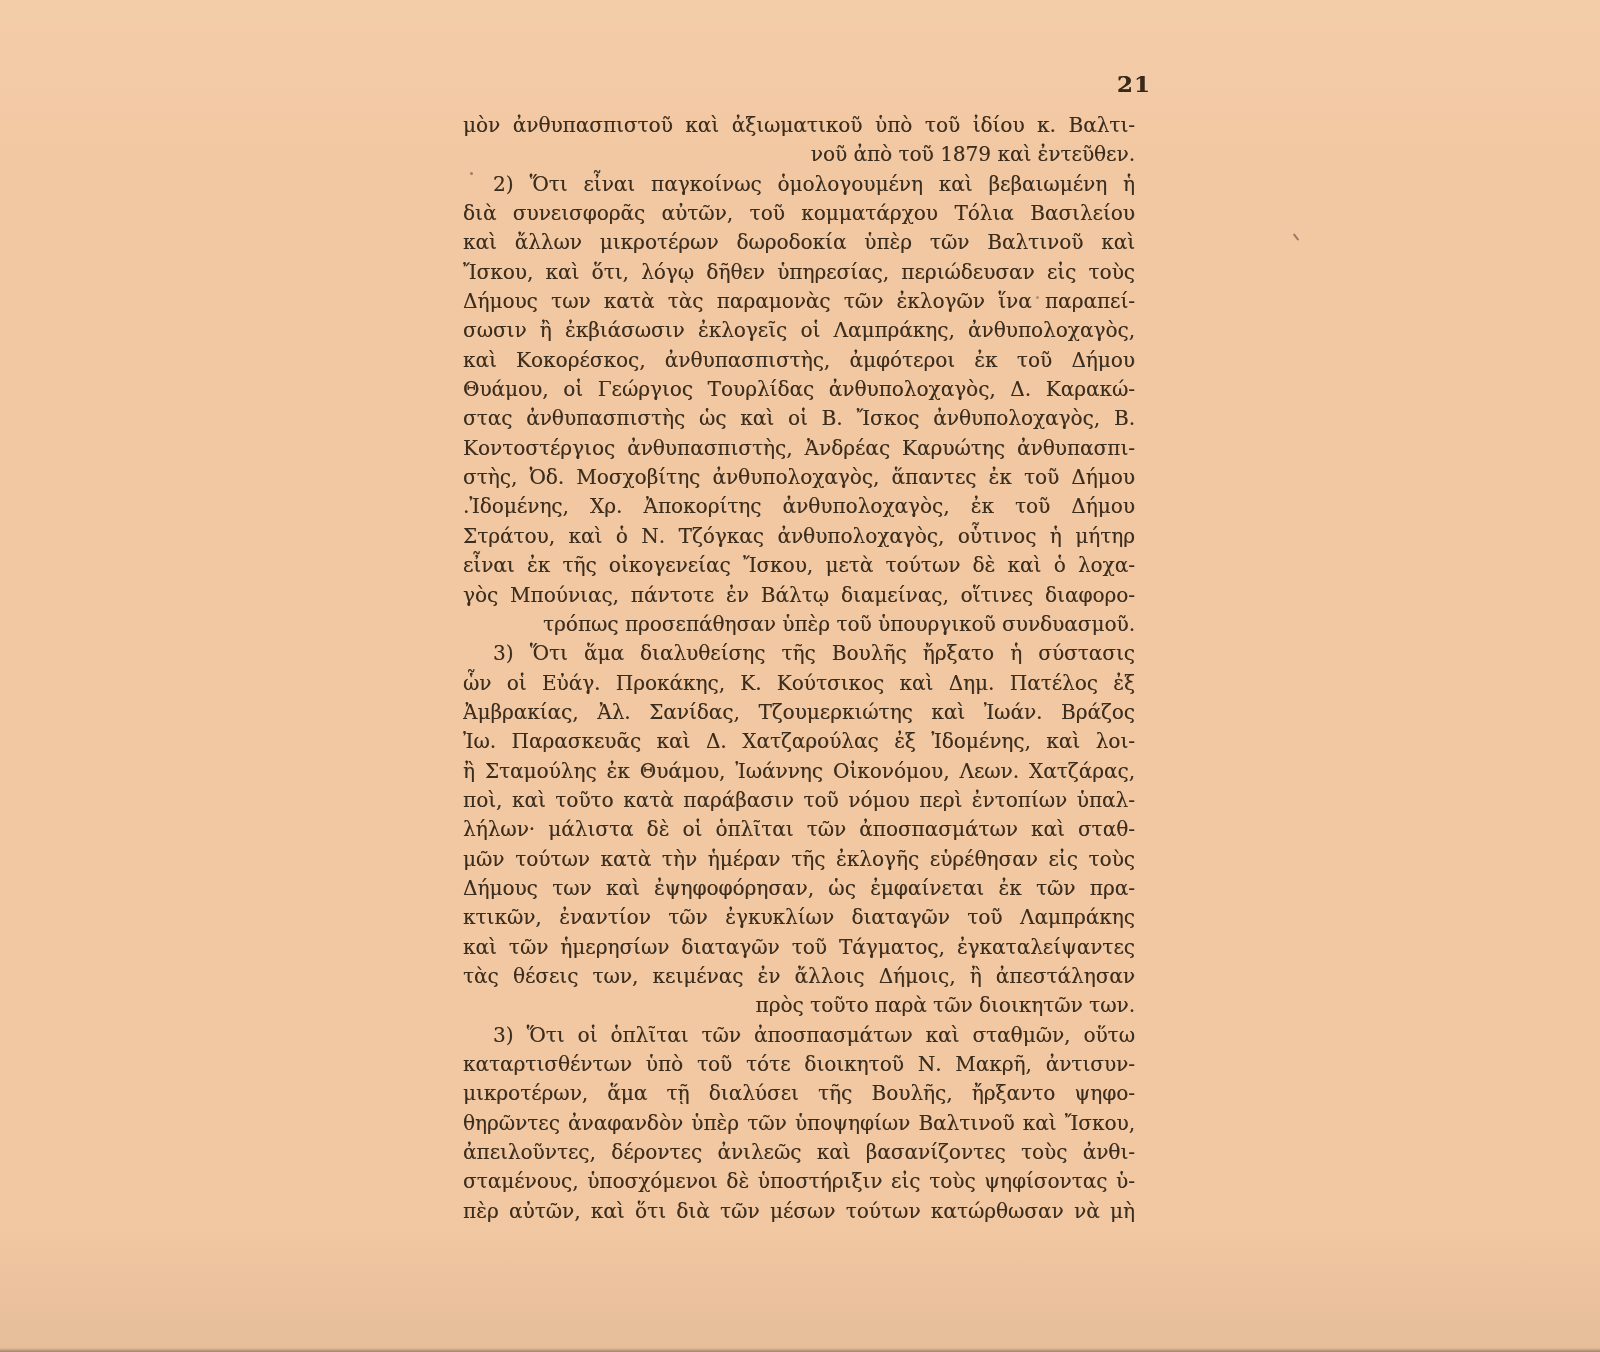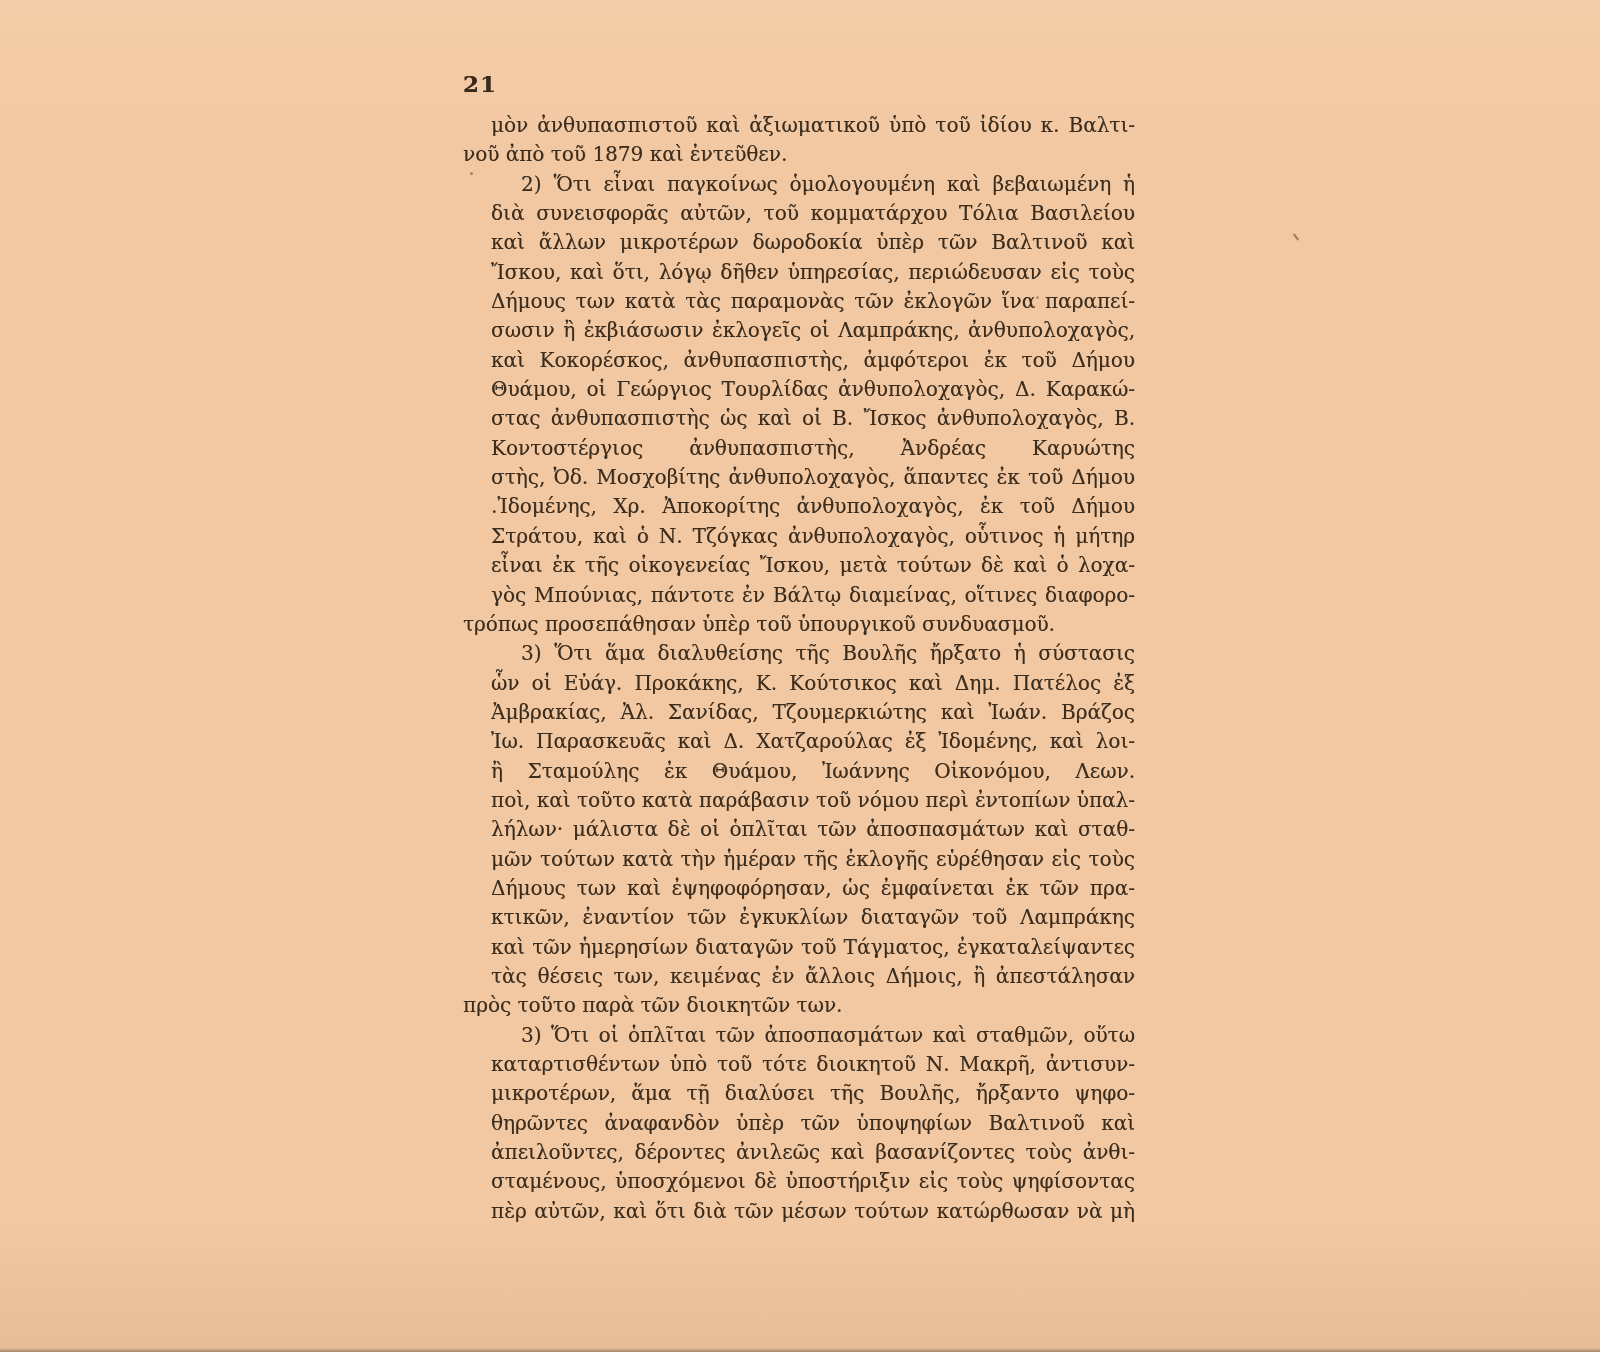--- a/index.html
+++ b/index.html
@@ -20,21 +20,21 @@
     background:
       linear-gradient(to bottom, rgba(255,245,230,0.10) 0%, rgba(0,0,0,0) 12%, rgba(0,0,0,0) 90%, rgba(120,95,75,0.10) 100%),
       #f2c8a2;
     overflow: hidden;
   }
   .page-number {
     position: absolute;
     top: 70px;
     left: 463px;
     width: 688px;
-    text-align: left;
+    text-align: right;
     font-family: "DejaVu Serif", serif;
     font-size: 23px;
     font-weight: bold;
     letter-spacing: 1px;
     color: #38291b;
     text-shadow: 0 0 0.6px rgba(56,41,27,0.65);
   }
   .text-block {
     position: absolute;
     left: 463px;
@@ -42,26 +42,25 @@
     width: 672px;
     font-family: "DejaVu Serif", serif;
     font-size: 20px;
     line-height: 29.35px;
     color: #3b2d1e;
     text-shadow: 0.3px 0.3px 0.5px rgba(59,45,30,0.45);
   }
   .line {
     height: 29.35px;
     overflow: hidden;
-    text-align: left;
+    text-align: right;
   }
   .line.j {
     text-align: justify;
     text-align-last: justify;
-    margin-left: 28px;
   }
   .line.ind {
     text-indent: 30px;
   }
   .speck {
     position: absolute;
     background: #4a3a2a;
     border-radius: 50%;
   }
   .speck.s1 { left: 1292px; top: 236px; width: 8px; height: 2px; border-radius: 2px; transform: rotate(52deg); opacity: 0.55; }

